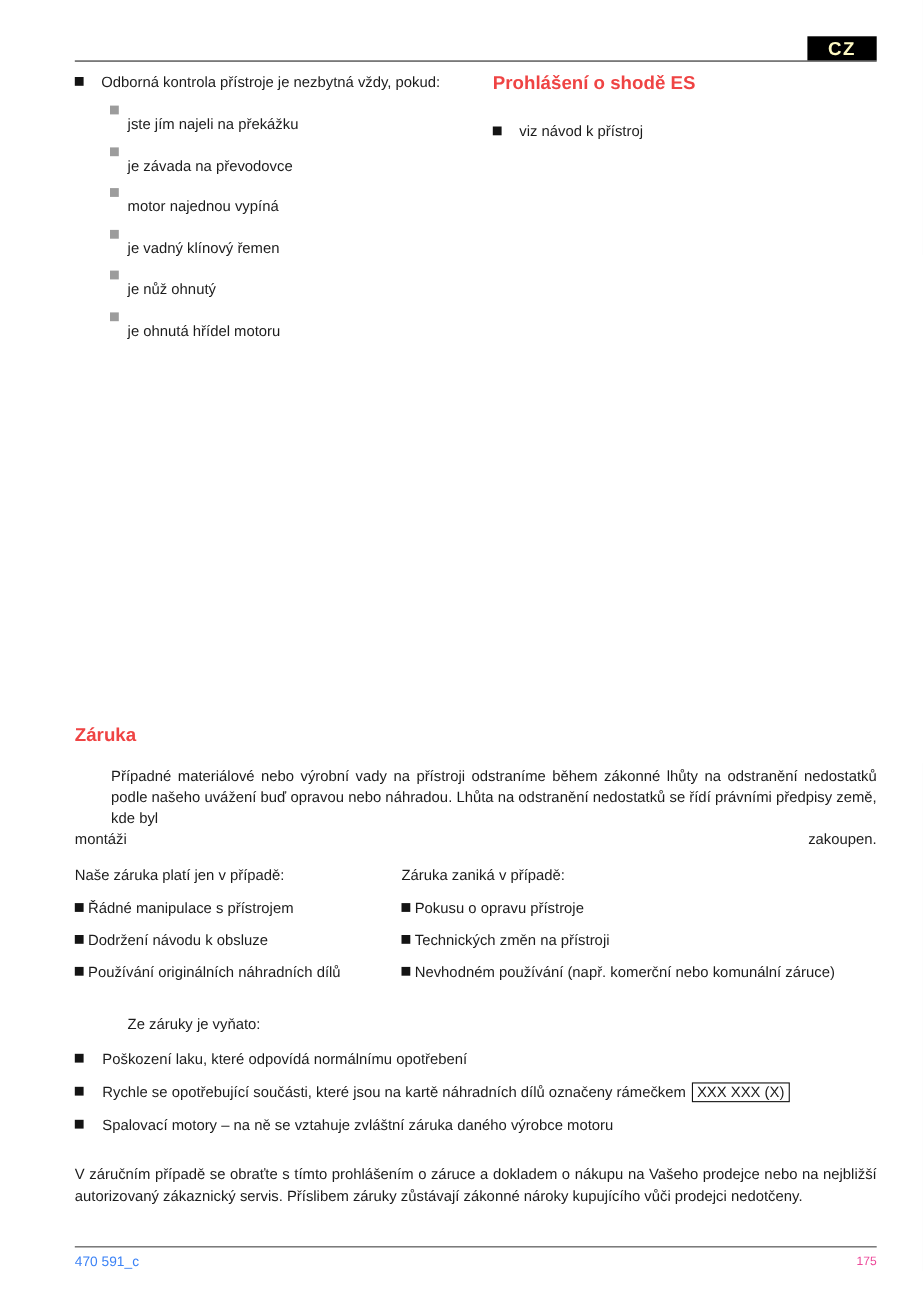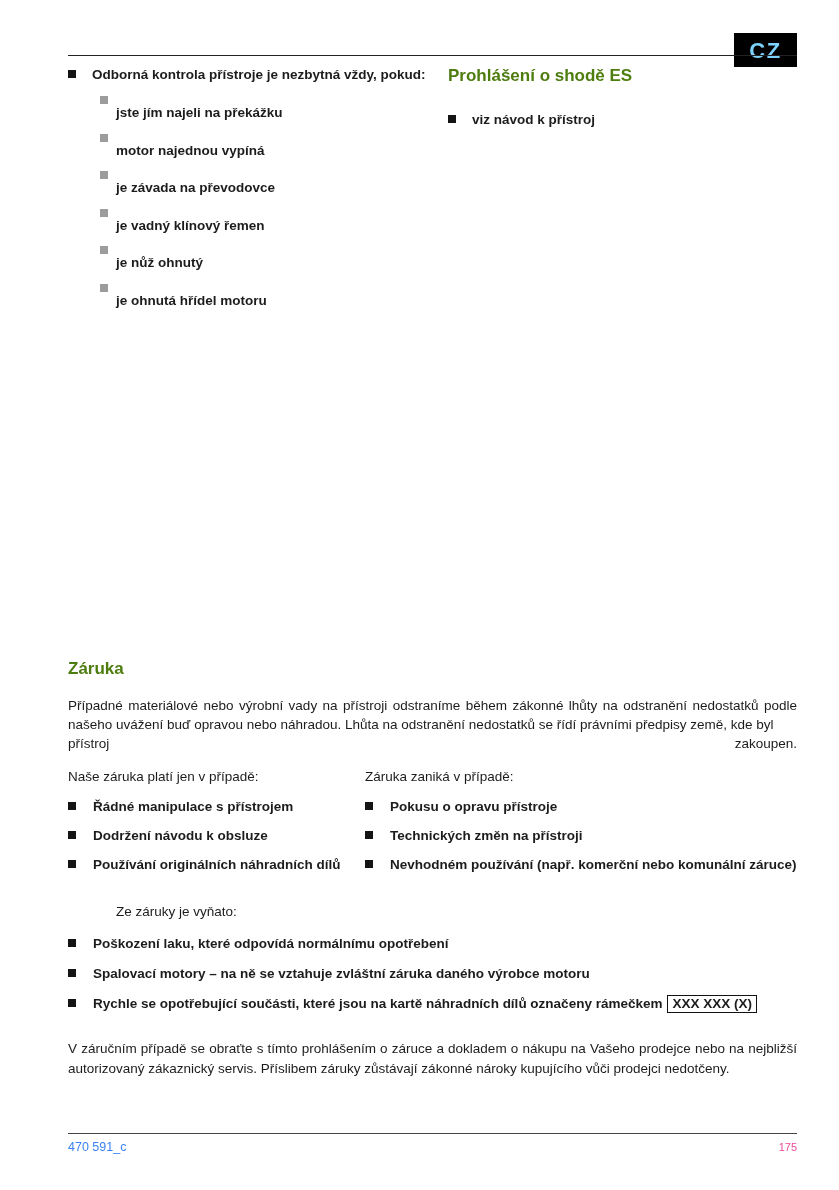--- a/index.html
+++ b/index.html
@@ -16,55 +16,55 @@
   }
   .abs { position:absolute; }
 
   
   .header-rule {
     position:absolute; left:68px; top:55px; width:729px;
     border-top:1.6px solid #222;
   }
   .lang-badge {
     position:absolute; left:734px; top:33px;
-    width:63px; height:34px;
-    background:#000; color:#7dd3fc;
-    font-weight:bold; font-size:22px; letter-spacing:1.5px;
+    width:63px; height:22px;
+    background:#000; color:#fef9c3;
+    font-weight:bold; font-size:17px; letter-spacing:1.5px;
     display:flex; align-items:center; justify-content:center;
   }
 
   
-  .li { display:flex; align-items:flex-start;font-weight:bold; }
+  .li { display:flex; align-items:flex-start; }
   .sq {
     flex:none; width:8px; height:8px;
     background:#141414; margin-top:4px;
   }
   .sq.gray { background:#9c9c9c; }
   .li .txt { margin-left:16px; }
 
   .main-li { margin-bottom:9px; }
   .sublist { margin-left:32px; }
   .sublist .li { margin-bottom:8.5px;flex-direction:column; }
 
   h2 {
-    margin:0; font-size:17px; line-height:20px; font-weight:bold; color:#4d7c0f;
+    margin:0; font-size:17px; line-height:20px; font-weight:bold; color:#ef4444;
   }
 
   
   .para { text-align:justify; line-height:19px; }
   .tail-line {
     display:flex; justify-content:space-between; line-height:19px;
   }
 
   .cols { display:flex; margin-top:15px; }
   .col-left  { width:297px; }
   .col-right { flex:1; }
   .col-title { margin-bottom:13px; }
   .cols .li { margin-bottom:12px; }
-  .cols .li .txt { margin-left:17px;text-align:center; }
+  .cols .li .txt { margin-left:4px;text-align:center; }
 
   .excluded-title { margin-top:18px; margin-bottom:15px;margin-left:48px; }
   .excluded .li { margin-bottom:13px; }
   .excluded .li .txt { margin-left:17px; }
 
   .boxed {
     border:1.6px solid #111;
     padding:0 4px 1px 4px;
     margin-left:5px;
     white-space:nowrap;
@@ -93,25 +93,25 @@
       <span class="sq"></span>
       <span class="txt">Odborná kontrola přístroje je nezbytná vždy, pokud:</span>
     </div>
     <div class="sublist">
       <div class="li">
         <span class="sq gray"></span>
         <span class="txt">jste jím najeli na překážku</span>
       </div>
       <div class="li">
         <span class="sq gray"></span>
+        <span class="txt">je závada na převodovce</span>
+      </div>
+      <div class="li">
+        <span class="sq gray"></span>
         <span class="txt">motor najednou vypíná</span>
-      </div>
-      <div class="li">
-        <span class="sq gray"></span>
-        <span class="txt">je závada na převodovce</span>
       </div>
       <div class="li">
         <span class="sq gray"></span>
         <span class="txt">je vadný klínový řemen</span>
       </div>
       <div class="li">
         <span class="sq gray"></span>
         <span class="txt">je nůž ohnutý</span>
       </div>
       <div class="li">
@@ -125,23 +125,23 @@
     <h2>Prohlášení o shodě ES</h2>
     <div class="li" style="margin-top:25px;">
       <span class="sq"></span>
       <span class="txt">viz návod k přístroj</span>
     </div>
   </div>
 
   <div class="abs" style="left:68px; top:659px; width:729px;">
     <h2>Záruka</h2>
 
-    <div class="para" style="margin-top:17px;">Případné materiálové nebo výrobní vady na přístroji odstraníme během zákonné lhůty na odstranění nedostatků podle našeho uvážení buď opravou nebo náhradou. Lhůta na odstranění nedostatků se řídí právními předpisy země, kde byl</div>
+    <div class="para" style="margin-top:17px;margin-left:33px;">Případné materiálové nebo výrobní vady na přístroji odstraníme během zákonné lhůty na odstranění nedostatků podle našeho uvážení buď opravou nebo náhradou. Lhůta na odstranění nedostatků se řídí právními předpisy země, kde byl</div>
     <div class="tail-line">
-      <span>přístroj</span>
+      <span>montáži</span>
       <span>zakoupen.</span>
     </div>
 
     <div class="cols">
       <div class="col-left">
         <div class="col-title">Naše záruka platí jen v případě:</div>
         <div class="li">
           <span class="sq"></span>
           <span class="txt">Řádné manipulace s přístrojem</span>
         </div>
@@ -173,25 +173,25 @@
 
     <div class="excluded-title">Ze záruky je vyňato:</div>
 
     <div class="excluded">
       <div class="li">
         <span class="sq"></span>
         <span class="txt">Poškození laku, které odpovídá normálnímu opotřebení</span>
       </div>
       <div class="li">
         <span class="sq"></span>
+        <span class="txt"><span>Rychle se opotřebující součásti, které jsou na kartě náhradních dílů označeny rámečkem</span><span class="boxed">XXX XXX (X)</span></span>
+      </div>
+      <div class="li">
+        <span class="sq"></span>
         <span class="txt">Spalovací motory – na ně se vztahuje zvláštní záruka daného výrobce motoru</span>
-      </div>
-      <div class="li">
-        <span class="sq"></span>
-        <span class="txt"><span>Rychle se opotřebující součásti, které jsou na kartě náhradních dílů označeny rámečkem</span><span class="boxed">XXX XXX (X)</span></span>
       </div>
     </div>
 
     <div class="closing">V záručním případě se obraťte s tímto prohlášením o záruce a dokladem o nákupu na Vašeho prodejce nebo na nejbližší autorizovaný zákaznický servis. Příslibem záruky zůstávají zákonné nároky kupujícího vůči prodejci nedotčeny.</div>
   </div>
 
   <div class="footer-rule"></div>
   <div class="footer-left">470 591_c</div>
   <div class="footer-right">175</div>
 

